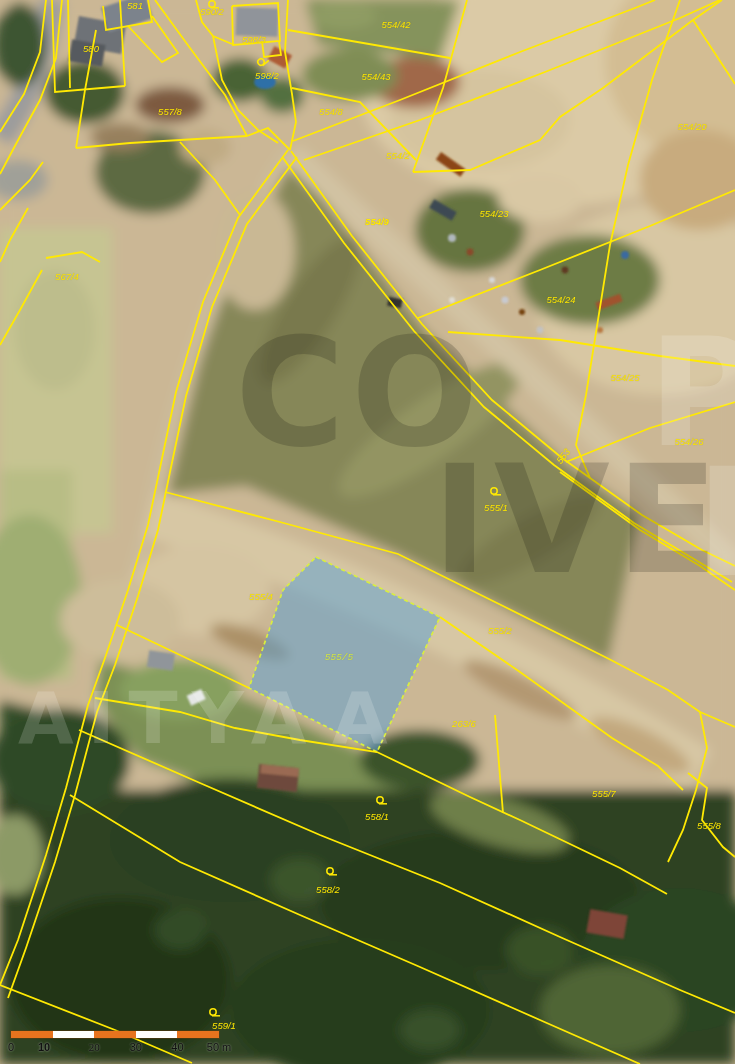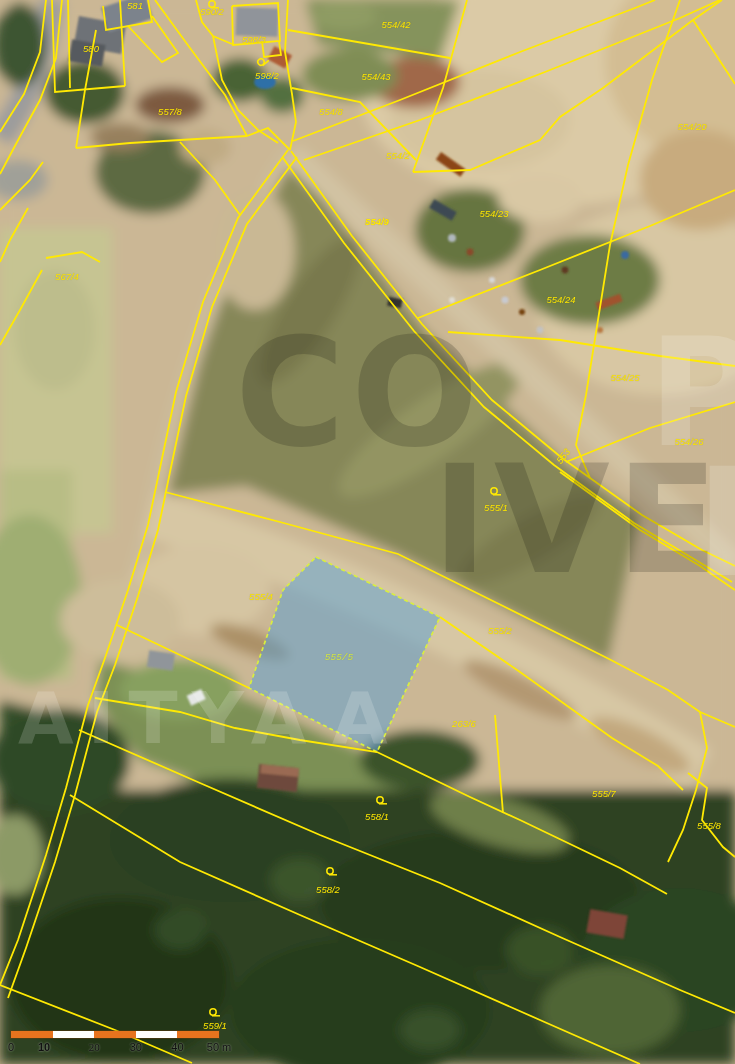--- a/index.html
+++ b/index.html
@@ -255,21 +255,21 @@
       <span class="plabel" style="left: 67px; top: 276px; transform: translate(-50%, -50%);">567/4</span>
       <span class="plabel" style="left: 496px; top: 507px; transform: translate(-50%, -50%); text-align: right;">555/1</span>
       <span class="plabel" style="left: 221px; top: 596px; transform: translate(-50%, -50%); margin-left: 40px;">555/4</span>
       <span class="plabel" style="left: 339px; top: 657px; color: rgb(212, 233, 76); transform: translate(-50%, -50%); font-family: Liberation Mono, monospace;">555/5</span>
       <span class="plabel" style="left: 500px; top: 630px; transform: translate(-50%, -50%);">555/2</span>
       <span class="plabel" style="left: 464px; top: 723px; transform: translate(-50%, -50%);">263/6</span>
       <span class="plabel" style="left: 604px; top: 793px; transform: translate(-50%, -50%);">555/7</span>
       <span class="plabel" style="left: 709px; top: 825px; transform: translate(-50%, -50%);">555/8</span>
       <span class="plabel" style="left: 377px; top: 816px; transform: translate(-50%, -50%);">558/1</span>
       <span class="plabel" style="left: 328px; top: 889px; transform: translate(-50%, -50%);">558/2</span>
-      <span class="plabel" style="left: 215px; top: 1025px; transform: translate(-50%, -50%);">559/1</span>
+      <span class="plabel" style="left: 224px; top: 1025px; transform: translate(-50%, -50%);">559/1</span>
     </div>
 
   <div class="scalebar" id="scalebar" style="left: 11px; top: 1031px;">
     <div class="sb-segs" id="sb-segs">
         <div class="sb-seg" style="width: 41.6px; background: rgb(232, 115, 30);"></div>
         <div class="sb-seg" style="width: 41.6px; background: rgb(255, 255, 255);"></div>
         <div class="sb-seg" style="width: 41.6px; background: rgb(232, 115, 30);"></div>
         <div class="sb-seg" style="width: 41.6px; background: rgb(255, 255, 255);"></div>
         <div class="sb-seg" style="width: 41.6px; background: rgb(232, 115, 30);"></div>
       </div>

